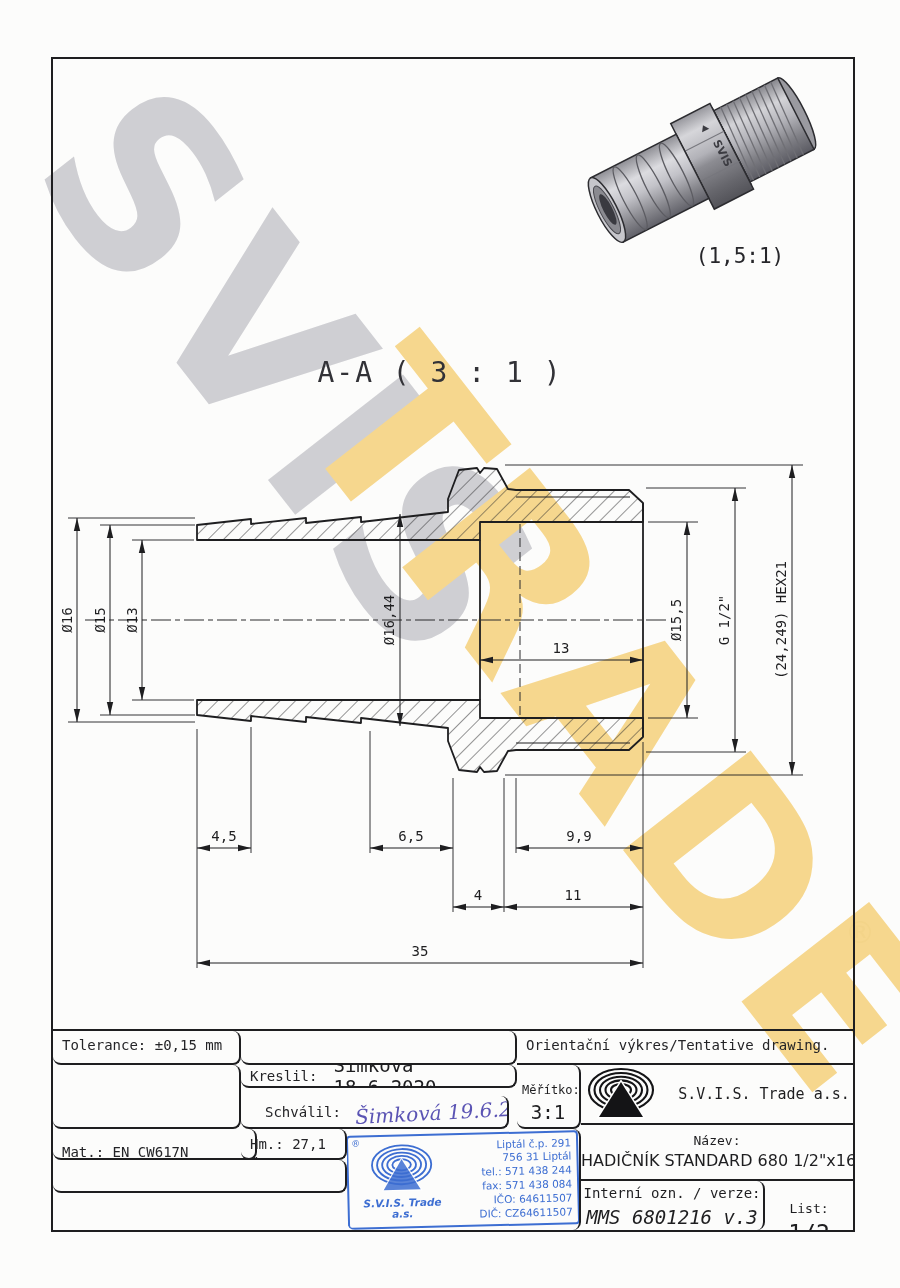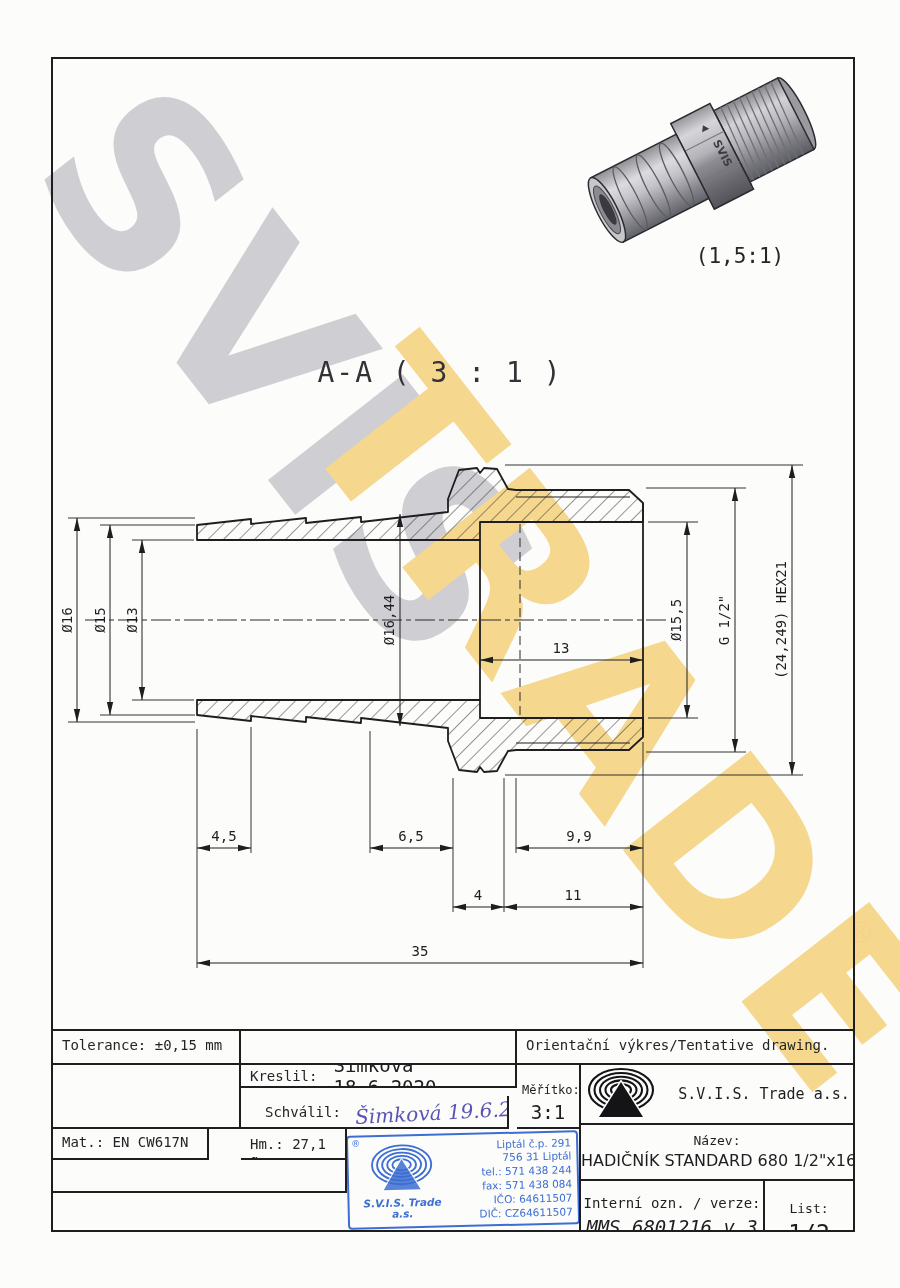--- a/index.html
+++ b/index.html
@@ -33,38 +33,38 @@
   .sec-label{position:absolute;left:295px;top:356px;width:290px;z-index:2;
       font-size:28px;letter-spacing:2px;color:#323237;text-align:center;white-space:nowrap;}
   .render-svg{position:absolute;left:583px;top:60px;z-index:2;}
   .render-scale{position:absolute;left:655px;top:244px;width:170px;z-index:2;
       font-size:21px;color:#26262a;text-align:center;}
   
   .tblock{position:absolute;left:51px;top:1029px;width:804px;height:203px;
       border:2px solid #1e1e20;box-sizing:border-box;z-index:3;background:transparent;
       font-family:"DejaVu Sans Mono","Liberation Mono",monospace;}
   .cell{position:absolute;box-sizing:border-box;overflow:hidden;}
-  .br{border-right:2px solid #1e1e20;}
+  .br{border-right:2px solid #1e1e20;border-radius:8px;}
   .bb{border-bottom:2px solid #1e1e20;}
   .lab{font-size:14px;color:#242427;}
   .pad{padding:6px 9px;}
   .cell-kreslil,.cell-schvalil{display:flex;align-items:center;padding:2px 9px;}
   .kres-val{font-size:19px;margin-left:16px;}
   .sig{font-family:"DejaVu Serif","Liberation Serif",serif;font-style:italic;
       font-size:20px;color:#5b54b4;margin-left:14px;transform:rotate(-3deg);white-space:nowrap;}
   .cell-meritko{padding:18px 5px;text-align:center;}
   .meritko-lab{font-size:12px;text-align:left;}
   .meritko-val{font-size:19px;margin-top:4px;}
   .cell-logo{display:flex;align-items:center;justify-content:center;gap:20px;}
   .company-name{font-size:15px;}
   .cell-nazev{text-align:center;padding-top:4px;}
   .nazev-lab{font-size:13px;}
   .nazev-val{font-family:"DejaVu Sans","Liberation Sans",sans-serif;
       font-size:16px;margin-top:3px;white-space:nowrap;}
-  .cell-interni{text-align:center;padding-top:14px;}
+  .cell-interni{text-align:center;padding-top:4px;}
   .interni-lab{font-size:14px;}
   .interni-val{font-size:19px;margin-top:5px;white-space:nowrap;font-style:italic;}
   .cell-list{text-align:center;padding-top:20px;}
   .list-lab{font-size:13px;}
   .list-val{font-size:23px;margin-top:4px;}
   
   .cell-stamp{display:flex;align-items:center;justify-content:center;}
   .stamp{transform:rotate(-1.4deg);border:2.5px solid #3d6ed2;border-radius:4px;
       width:218px;height:86px;display:flex;align-items:center;padding:2px 5px;
       color:#3d6ed2;position:relative;background:rgba(255,255,255,0.0);}
@@ -253,21 +253,21 @@
         <ellipse cx="37" cy="23" rx="21" ry="13.2"></ellipse>
         <ellipse cx="37" cy="23" rx="15.5" ry="9.6"></ellipse>
         <ellipse cx="37" cy="23" rx="10" ry="6"></ellipse>
         <ellipse cx="37" cy="23" rx="4.8" ry="2.7"></ellipse>
       </g>
       <path d="M37,15 L15,50 L59,50 Z" fill="#141416" stroke="#ffffff" stroke-width="3" paint-order="stroke fill"></path>
     </svg>
     <span class="company-name">S.V.I.S. Trade a.s.</span>
   </div>
 
-  <div class="cell br bb pad lab" style="left:0;top:98px;width:156px;height:31px;padding-top:5px;">Mat.: EN CW617N</div>
+  <div class="cell br bb pad lab" style="left:0;top:98px;width:204px;height:31px;padding-top:15px;">Mat.: EN CW617N</div>
   <div class="cell br bb pad lab" style="left:188px;top:98px;width:106px;height:31px;padding-top:7px;">Hm.: 27,1 g</div>
   <div class="cell br cell-stamp" style="left:294px;top:98px;width:234px;height:101px;">
     <div class="stamp">
       <span class="stamp-reg">®</span>
       <div class="stamp-left">
         <svg width="70" height="50" viewBox="0 0 74 54">
           <g fill="none" stroke="#3d6ed2" stroke-width="2">
             <ellipse cx="37" cy="23" rx="32" ry="21"></ellipse>
             <ellipse cx="37" cy="23" rx="26.5" ry="17"></ellipse>
             <ellipse cx="37" cy="23" rx="21" ry="13.2"></ellipse>

